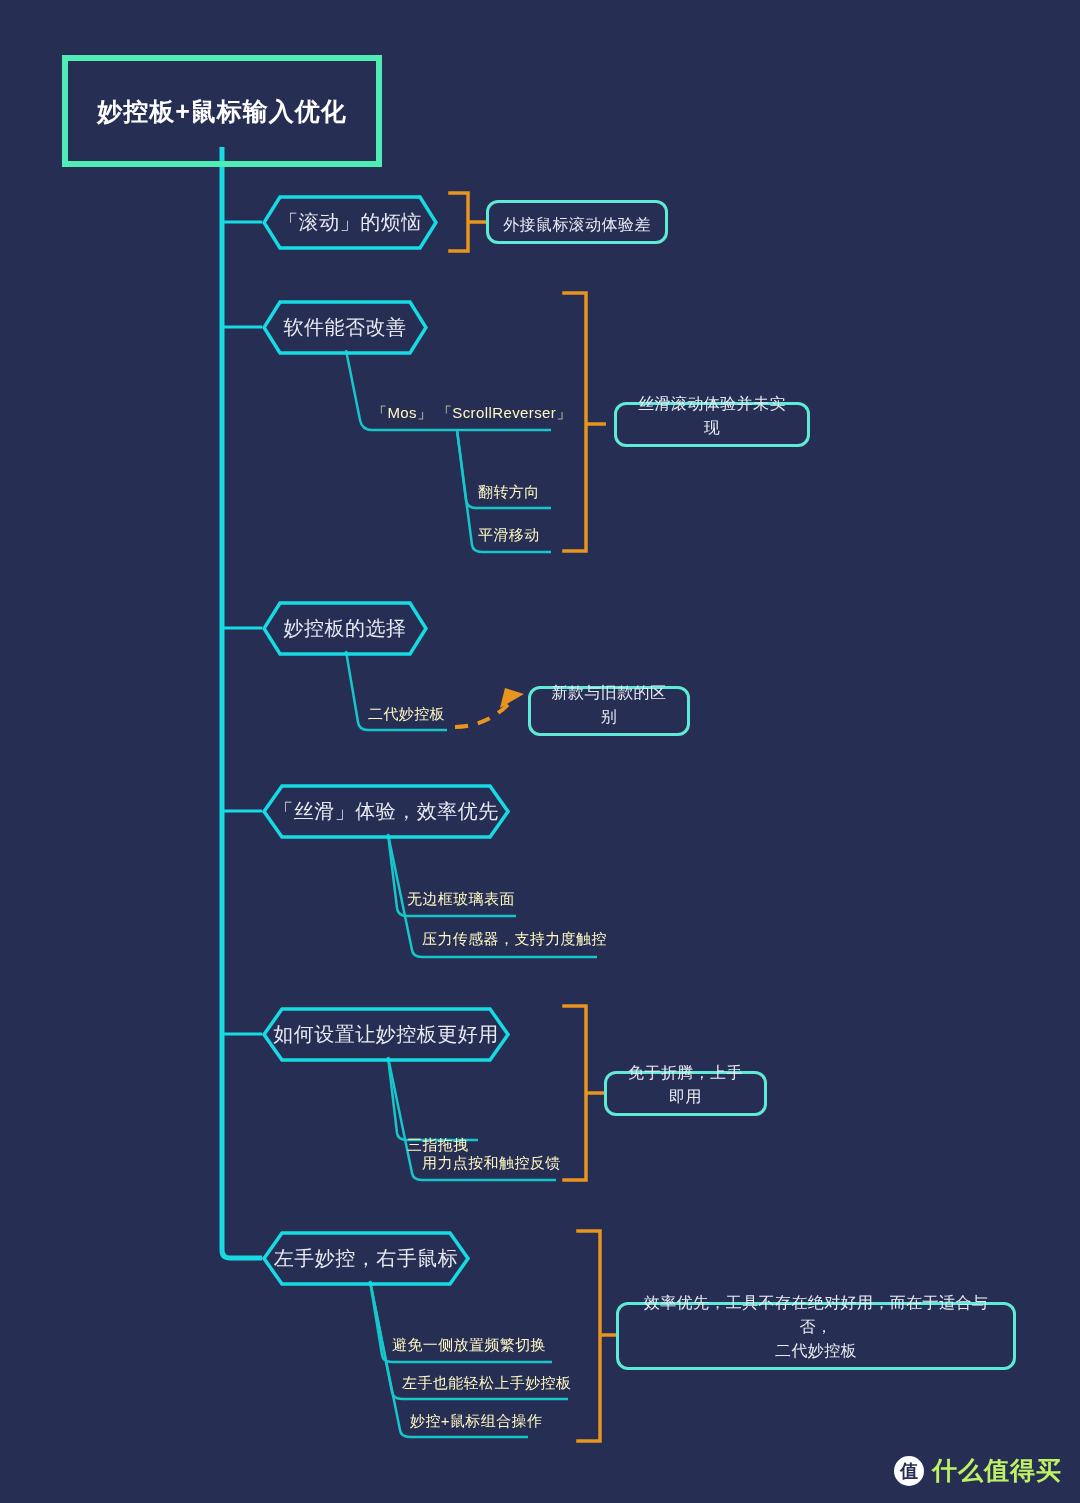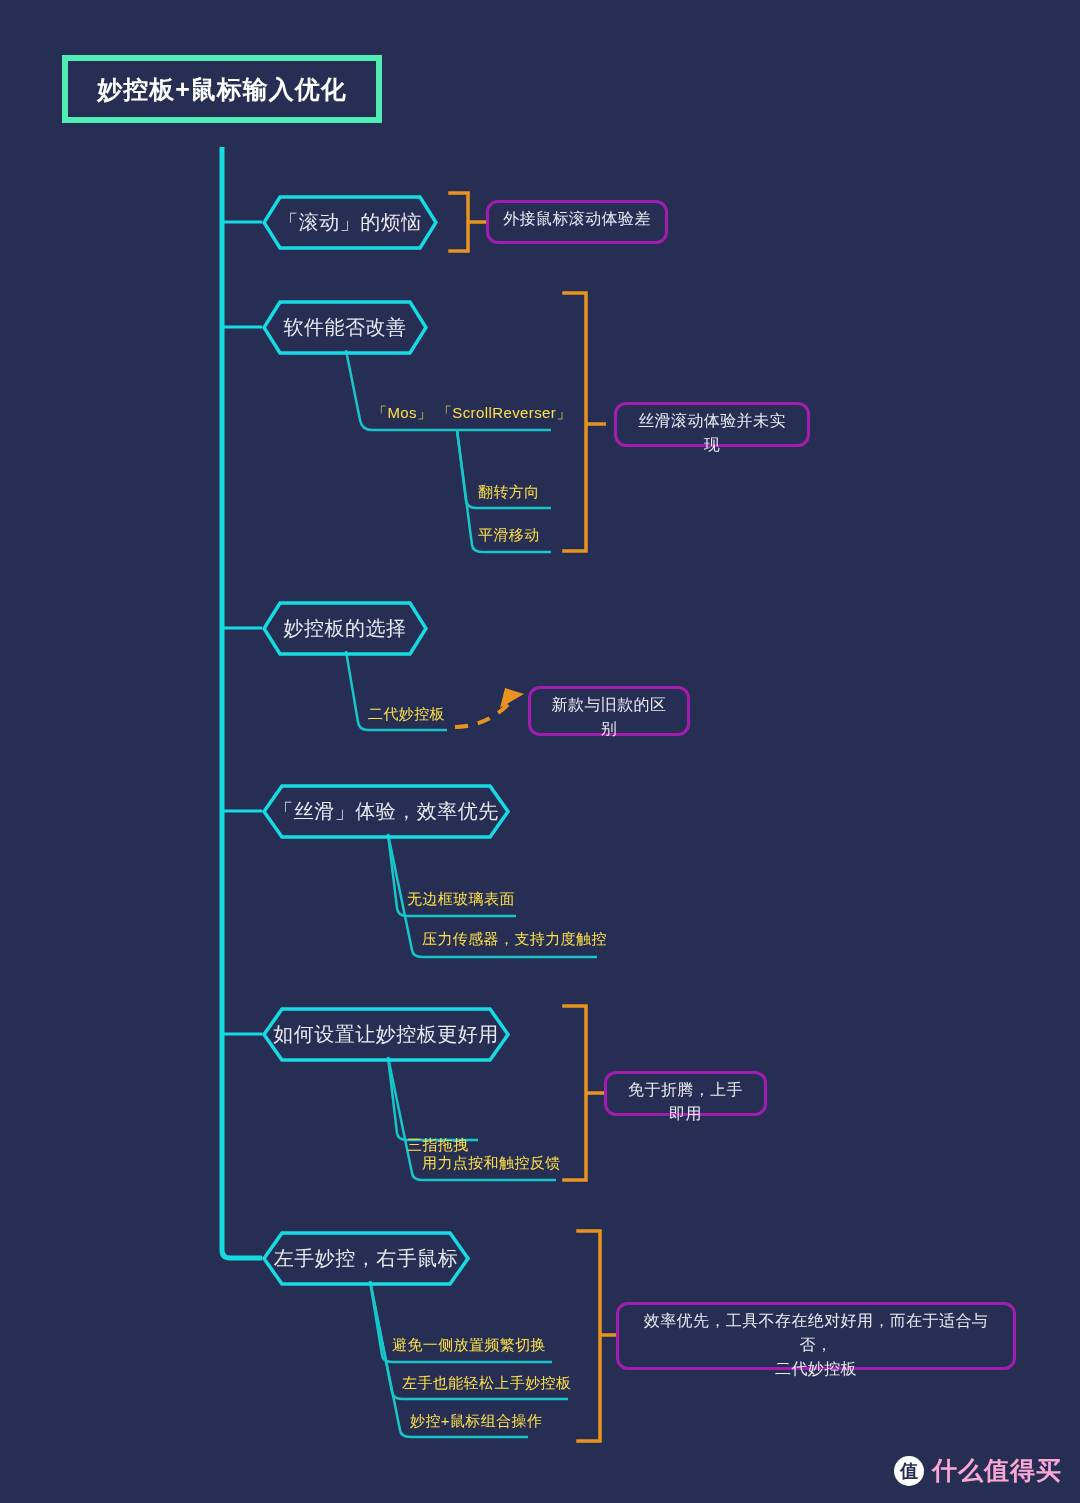--- a/index.html
+++ b/index.html
@@ -22,21 +22,21 @@
     height: 1503px;
     pointer-events: none;
   }
 
   
   .root-node {
     position: absolute;
     left: 62px;
     top: 55px;
     width: 320px;
-    height: 68px;
+    height: 112px;
     border: 6px solid #4fedb4;
     box-sizing: border-box;
     display: flex;
     align-items: center;
     justify-content: center;
     background: transparent;
     text-align: right;
   }
   .root-node .root-label {
     color: #ffffff;
@@ -64,34 +64,34 @@
   .hex-node svg {
     position: absolute;
     left: 0; top: 0;
     width: 100%;
     height: 100%;
   }
 
   
   .sub-item {
     position: absolute;
-    color: #fde047;
+    color: #fef9c3;
     font-size: 15px;
     white-space: nowrap;
     letter-spacing: 0.4px;
   }
 
   
   .note-box {
     position: absolute;
-    border: 3px solid #a21caf;
+    border: 3px solid #5eead4;
     border-radius: 12px;
     box-sizing: border-box;
     display: flex;
-    align-items: flex-start;
+    align-items: flex-end;
     justify-content: center;
     text-align: center;
     background: transparent;
   }
   .note-box .note-label {
     color: #e9ebf2;
     font-size: 16px;
     line-height: 1.5;
     padding: 4px 14px;
     letter-spacing: 0.4px;
@@ -112,21 +112,21 @@
     border-radius: 50%;
     background: #ffffff;
     color: #272e54;
     font-size: 18px;
     font-weight: bold;
     display: flex;
     align-items: center;
     justify-content: center;
   }
   .watermark .wm-text {
-    color: #f9a8d4;
+    color: #bef264;
     font-size: 25px;
     font-weight: bold;
     letter-spacing: 1px;
   }
 </style>
 </head>
 <body>
 
 <div id="page">
 

